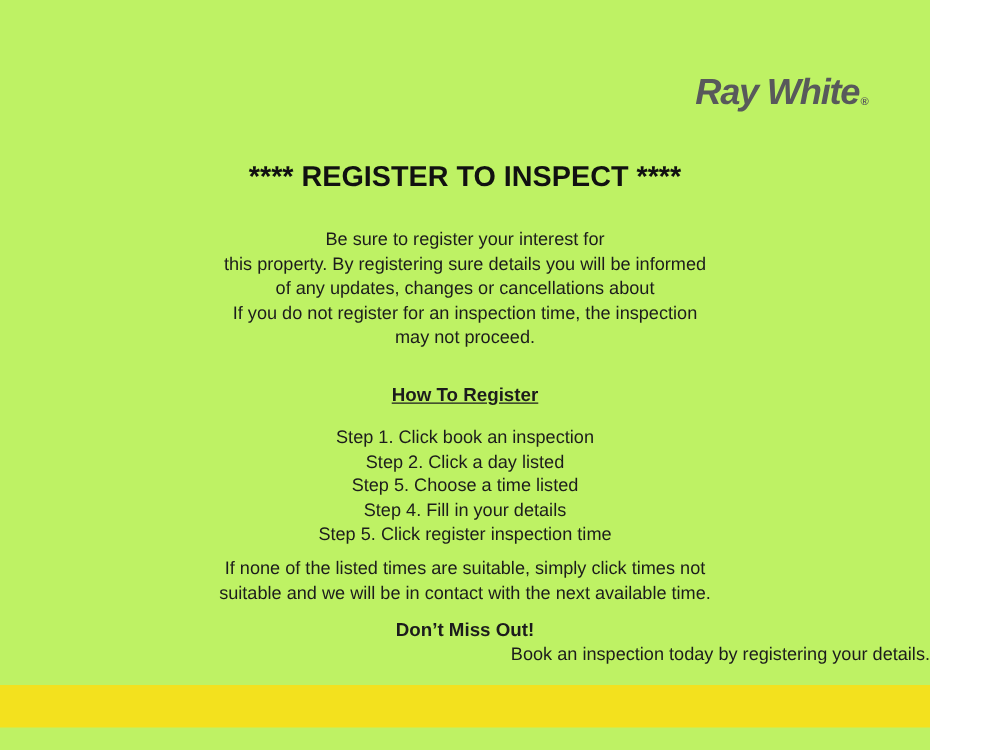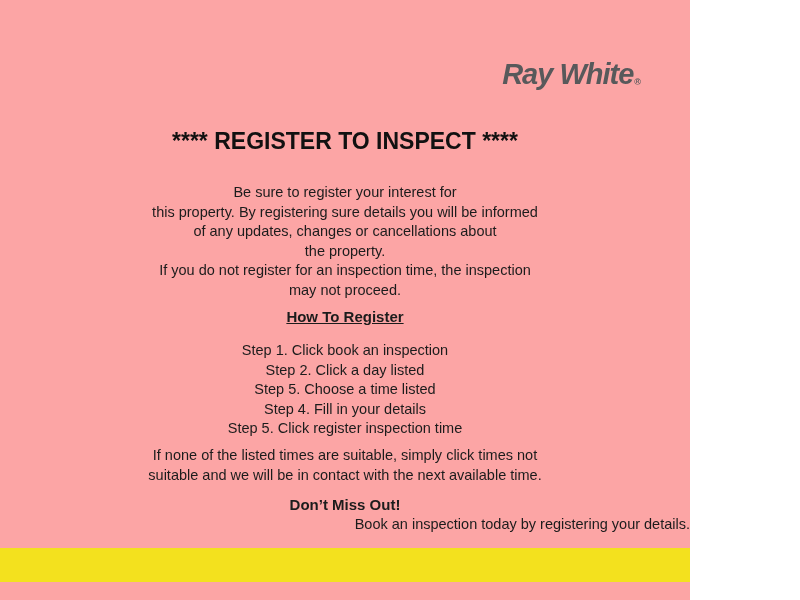--- a/index.html
+++ b/index.html
@@ -2,23 +2,23 @@
 <html><head>
 <meta charset="utf-8">
 <style>
   html, body {
     margin: 0;
     padding: 0;
     background: #ffffff;
   }
   .page {
     position: relative;
-    width: 690px;
+    width: 744px;
     height: 600px;
-    background: #fca5a5;
+    background: #bef264;
     overflow: hidden;
     font-family: "Liberation Sans", sans-serif;
     color: #1c1c1c;
   }
   
   .logo {
     position: absolute;
     top: 58px;
     right: 50px;
     font-family: "Liberation Sans", sans-serif;
@@ -82,21 +82,20 @@
   <div class="logo">
     <span>Ray White</span><span class="rmark">®</span>
   </div>
 
   <div class="centered title">**** REGISTER TO INSPECT ****</div>
 
   <div class="centered body-block intro">
     <div>Be sure to register your interest for</div>
     <div>this property. By registering sure details you will be informed</div>
     <div>of any updates, changes or cancellations about</div>
-    <div>the property.</div>
     <div>If you do not register for an inspection time, the inspection</div>
     <div>may not proceed.</div>
   </div>
 
   <div class="centered howto">
     <span class="u">How To Register</span>
   </div>
 
   <div class="centered body-block steps">
     <div>Step 1. Click book an inspection</div>

